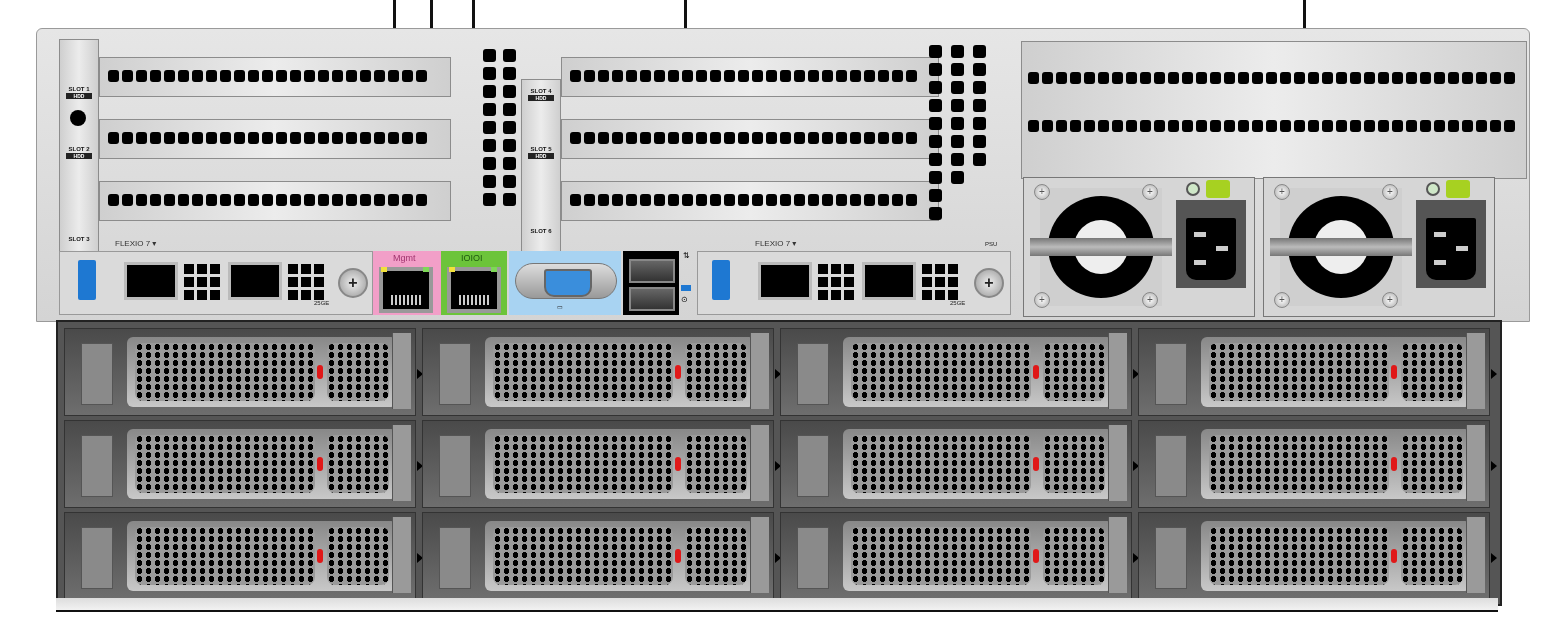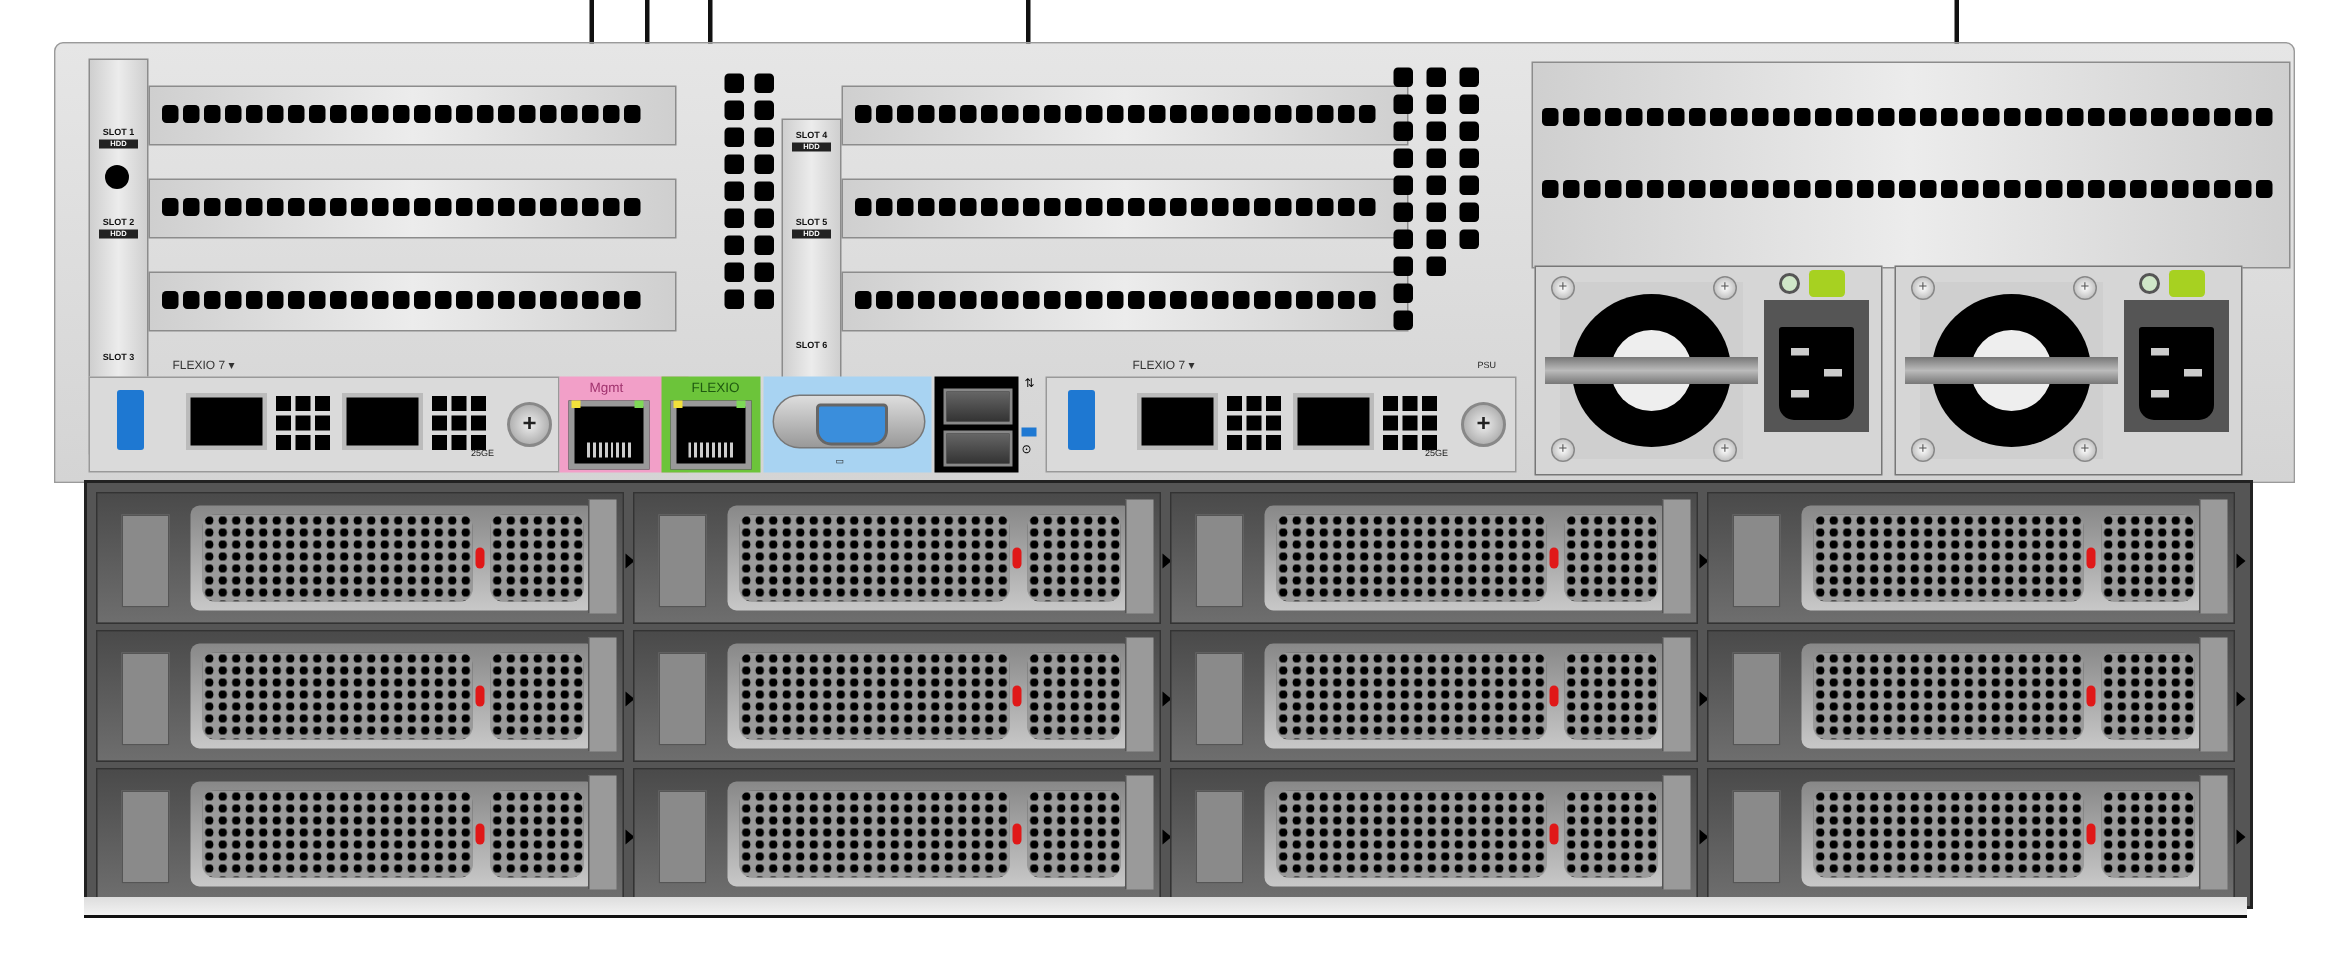--- a/index.html
+++ b/index.html
@@ -420,21 +420,21 @@
   <div class="rj45-wrap" style="left:336px;top:222px;width:86px;background:#f29fc8;">
     <div class="port-label" style="left:20px;top:2px;color:#a0336e;">Mgmt</div>
     <div class="rj45" style="left:6px;top:16px;">
         <div class="pins"></div>
       </div>
     <div class="led" style="left:8px;top:16px;background:#f2e13a;"></div>
     <div class="led" style="left:50px;top:16px;background:#7ed957;"></div>
   </div>
 
   <div class="rj45-wrap" style="left:404px;top:222px;width:66px;background:#6cc43a;">
-    <div class="port-label" style="left:20px;top:2px;color:#1f5a10;">FLEXIO</div>
+    <div class="port-label" style="left:20px;top:2px;color:#1f5a10;">IOIOI</div>
     <div class="rj45" style="left:6px;top:16px;">
         <div class="pins"></div>
       </div>
     <div class="led" style="left:8px;top:16px;background:#f2e13a;"></div>
     <div class="led" style="left:50px;top:16px;background:#7ed957;"></div>
   </div>
 
   <div class="vga-wrap" style="left:472px;top:222px;width:112px;height:64px;">
     <div class="vga" style="left:6px;top:12px;">
         <div class="vga-inner"></div>

